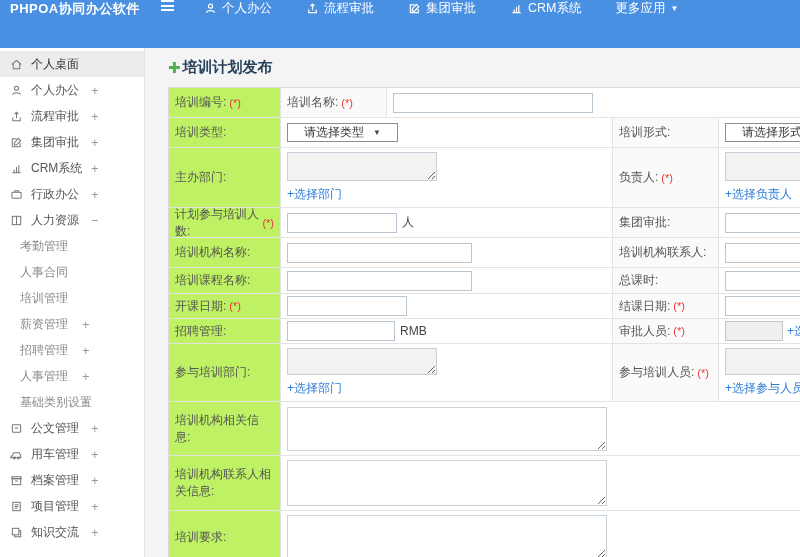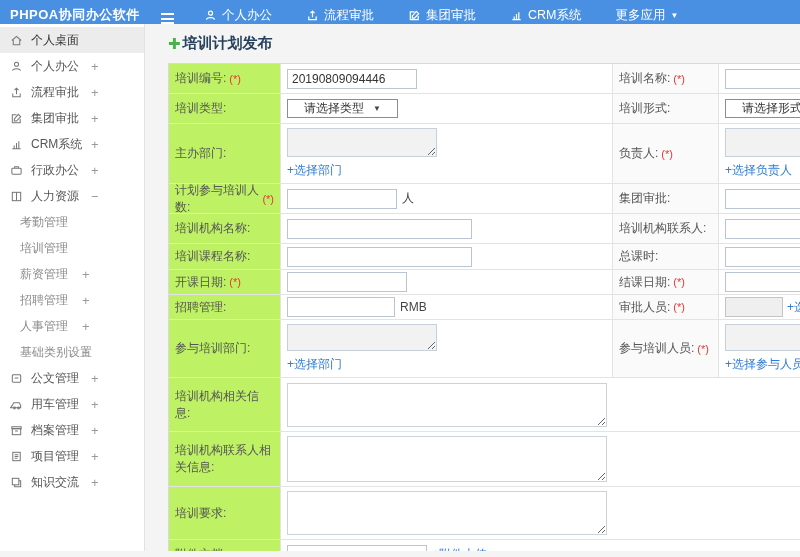--- a/index.html
+++ b/index.html
@@ -1,21 +1,21 @@
 <!DOCTYPE html>
 <html><head>
 <meta charset="utf-8">
 <style>
   * { margin:0; padding:0; box-sizing:border-box; }
   html,body { width:800px; height:557px; }
   body { font-family:"Liberation Sans","DejaVu Sans",sans-serif; background:#f4f4f4; }
   .screen { position:relative; width:800px; height:557px; overflow:hidden; background:#f4f4f4; }
 
   
-  .hdr { height:24px; background:#4a90e2; display:flex; align-items:flex-end; color:#fff; }
+  .hdr { height:48px; background:#4a90e2; display:flex; align-items:flex-start; color:#fff; }
   .logo { width:145px; padding-left:10px; font-size:13px; font-weight:bold; letter-spacing:.5px; }
   .burger { margin-left:16px; display:flex; flex-direction:column; gap:2.5px; cursor:pointer; }
   .burger i { display:block; width:13px; height:2px; background:#fff; }
   .topnav { display:flex; align-items:center; margin-left:30px; gap:34px; }
   .nav-item { display:flex; align-items:center; gap:5px; font-size:12.5px; cursor:pointer; white-space:nowrap; }
   .nav-item svg { width:13px; height:13px; stroke:#fff; fill:none; stroke-width:1.3; }
   .caret { font-size:8px; line-height:1; }
 
   
   .bodyrow { display:flex; height:527px; }
@@ -154,20 +154,24 @@
             <path d="M7 2.5v9"></path>
           </svg>
         <span>人力资源</span>
           <span class="exp">−</span>
       </div>
       <div class="sitem sub">
         <span>考勤管理</span>
           <span class="exp"></span>
       </div>
       <div class="sitem sub">
+        <span>人事合同</span>
+          <span class="exp"></span>
+      </div>
+      <div class="sitem sub">
         <span>培训管理</span>
           <span class="exp"></span>
       </div>
       <div class="sitem sub">
         <span>薪资管理</span>
           <span class="exp">+</span>
       </div>
       <div class="sitem sub">
         <span>招聘管理</span>
           <span class="exp">+</span>
@@ -229,23 +233,20 @@
         <h1>培训计划发布</h1>
       </div>
 
       <div class="ftable">
 
         <div class="frow h30">
           <div class="lc">
               <span>培训编号:</span>
               <span class="req">(*)</span>
             </div>
-          <div class="fc">
-              <input class="inp" style="width: 130px;" value="20190809094446">
-            </div>
           <div class="lc2">
               <span>培训名称:</span>
               <span class="req">(*)</span>
             </div>
           <div class="fc2">
               <input class="inp" style="width: 200px;">
             </div>
         </div>
 
         <div class="frow h30">

